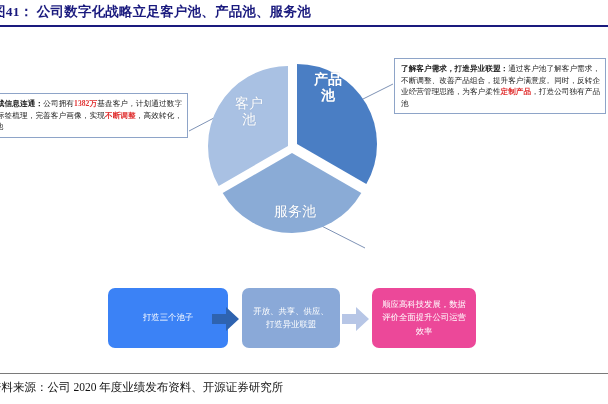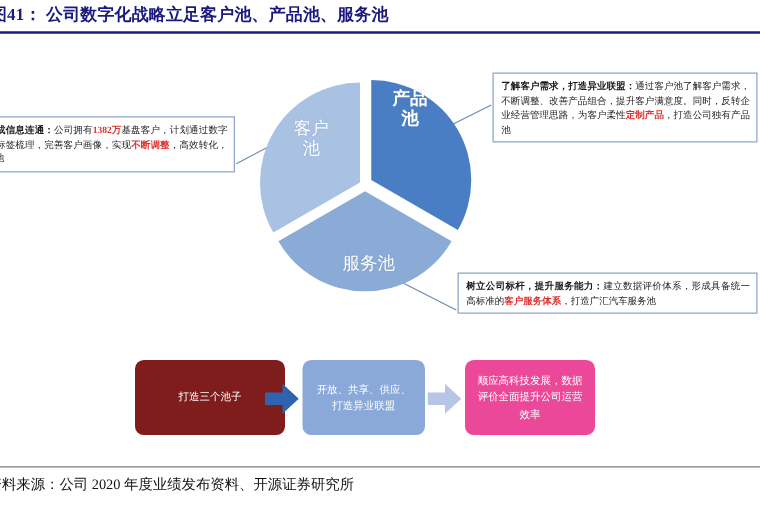--- a/index.html
+++ b/index.html
@@ -122,21 +122,21 @@
     border-radius: 7px;
     display: flex;
     align-items: center;
     justify-content: center;
     text-align: center;
     color: #ffffff;
     font-size: 8.4px;
     line-height: 1.55;
     padding: 3px 9px;
   }
-  #flow-box-1 { left: 108px; width: 120px; background: #7f1d1d; }
+  #flow-box-1 { left: 108px; width: 120px; background: #3b82f6; }
   #flow-box-2 { left: 242px; width: 98px;  background: #8aa9d8; }
   #flow-box-3 { left: 372px; width: 104px; background: #ec4899; }
 
   .flow-arrow {
     position: absolute;
     top: 18px;
     width: 28px; height: 26px;
   }
   #flow-arrow-1 { left: 212px; }
   #flow-arrow-2 { left: 342px; }
@@ -187,23 +187,20 @@
   </div>
 
   <div class="callout" id="callout-customer">
     <b>归集散落客户，形成信息连通：</b><span>公司拥有</span><span class="hl">1382万</span><span>基盘客户，计划通过数字化手段对客户进行标签梳理，完善客户画像，实现</span><span class="hl">不断调整</span><span>，高效转化，打造广汇汽车客户池</span>
   </div>
 
   <div class="callout" id="callout-product">
     <b>了解客户需求，打造异业联盟：</b><span>通过客户池了解客户需求，不断调整、改善产品组合，提升客户满意度。同时，反转企业经营管理思路，为客户柔性</span><span class="hl">定制产品</span><span>，打造公司独有产品池</span>
   </div>
 
-  <div class="callout" id="callout-service">
-    <b>树立公司标杆，提升服务能力：</b><span>建立数据评价体系，形成具备统一高标准的</span><span class="hl">客户服务体系</span><span>，打造广汇汽车服务池</span>
-  </div>
 
   <div id="flow">
     <div class="flow-box" id="flow-box-1">
       <span>打造三个池子</span>
     </div>
 
     <svg class="flow-arrow" id="flow-arrow-1" viewBox="0 0 28 26">
       <path d="M 0 8 L 14 8 L 14 1 L 27 13 L 14 25 L 14 18 L 0 18 Z" fill="#2e63b0"></path>
     </svg>
 

